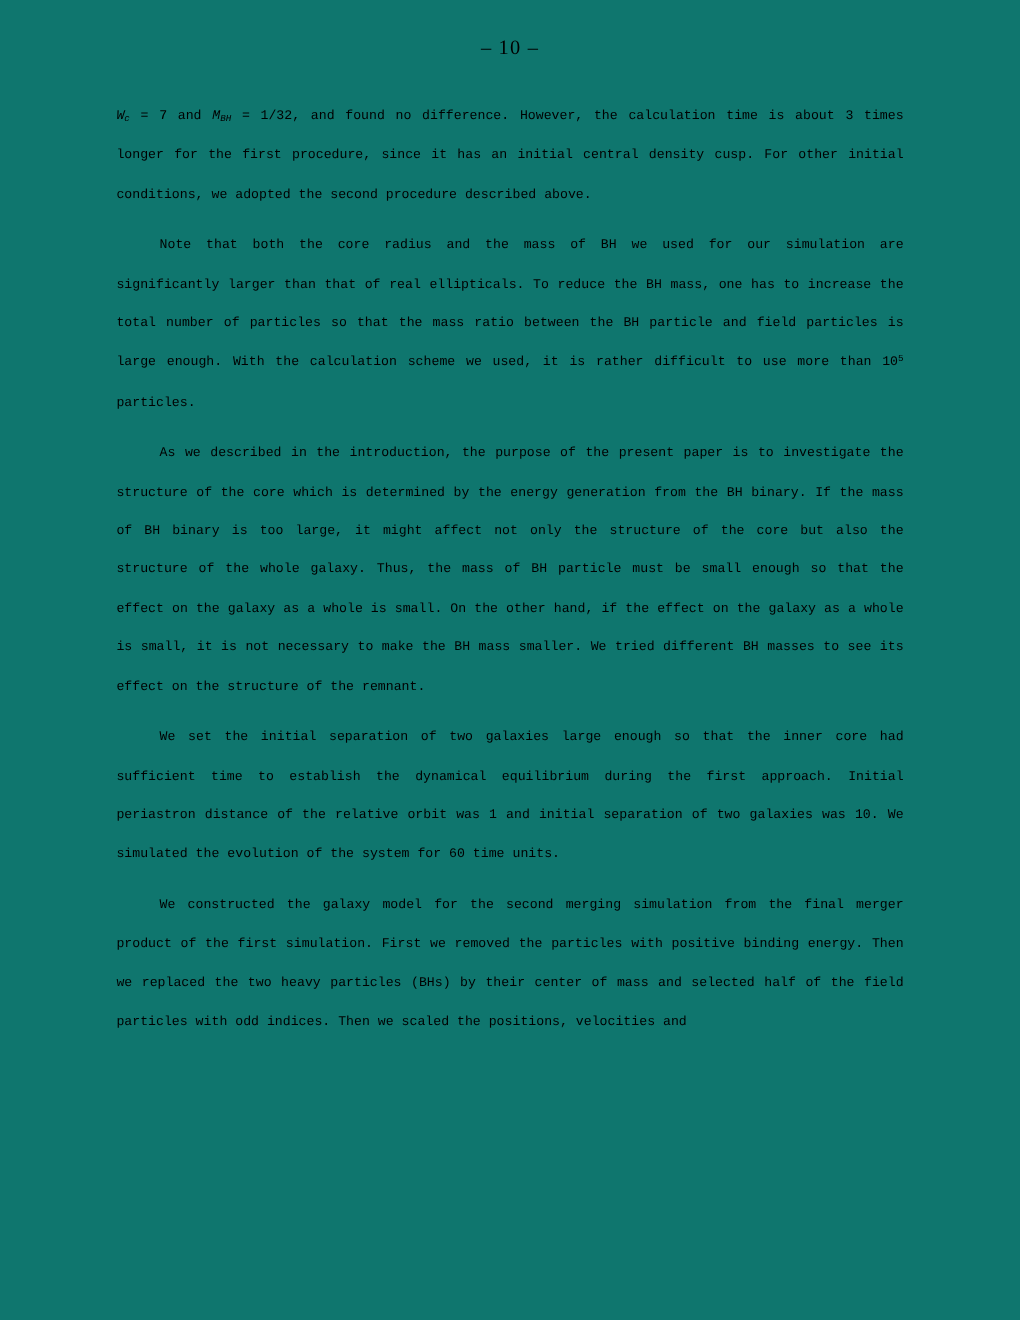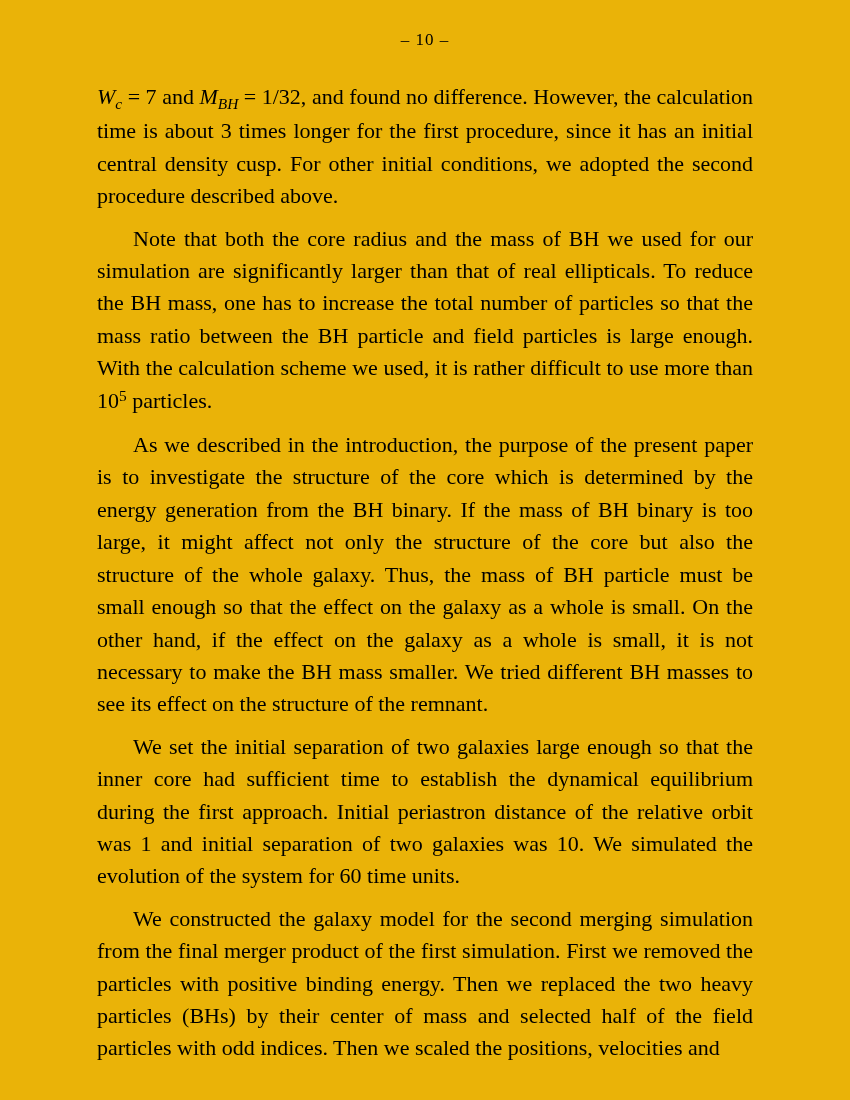--- a/index.html
+++ b/index.html
@@ -4,37 +4,38 @@
 <style>
   html, body {
     margin: 0;
     padding: 0;
     background: #e8e8e8;
   }
   .page {
     position: relative;
     width: 850px;
     height: 1100px;
-    background: #eab308;
+    background: #0f766e;
     font-family: "Liberation Serif", "DejaVu Serif", serif;
     color: #000000;
     overflow: hidden;
     margin: 0 auto;
   }
   .page-header {
     padding-top: 30px;
     text-align: center;
     font-size: 17px;
     letter-spacing: 1px;
   }
   .content {
     margin: 31px 97px 0 97px;
     text-align: justify;
-    font-size: 22px;
+    font-size: 11px;
     line-height: 32.4px;
+    font-family: Liberation Mono, monospace;
   }
   .para {
     margin: 0 0 10px 0;
     text-indent: 36px;
   }
   .para.no-indent {
     text-indent: 0;
   }
   .mvar {
     font-style: italic;

